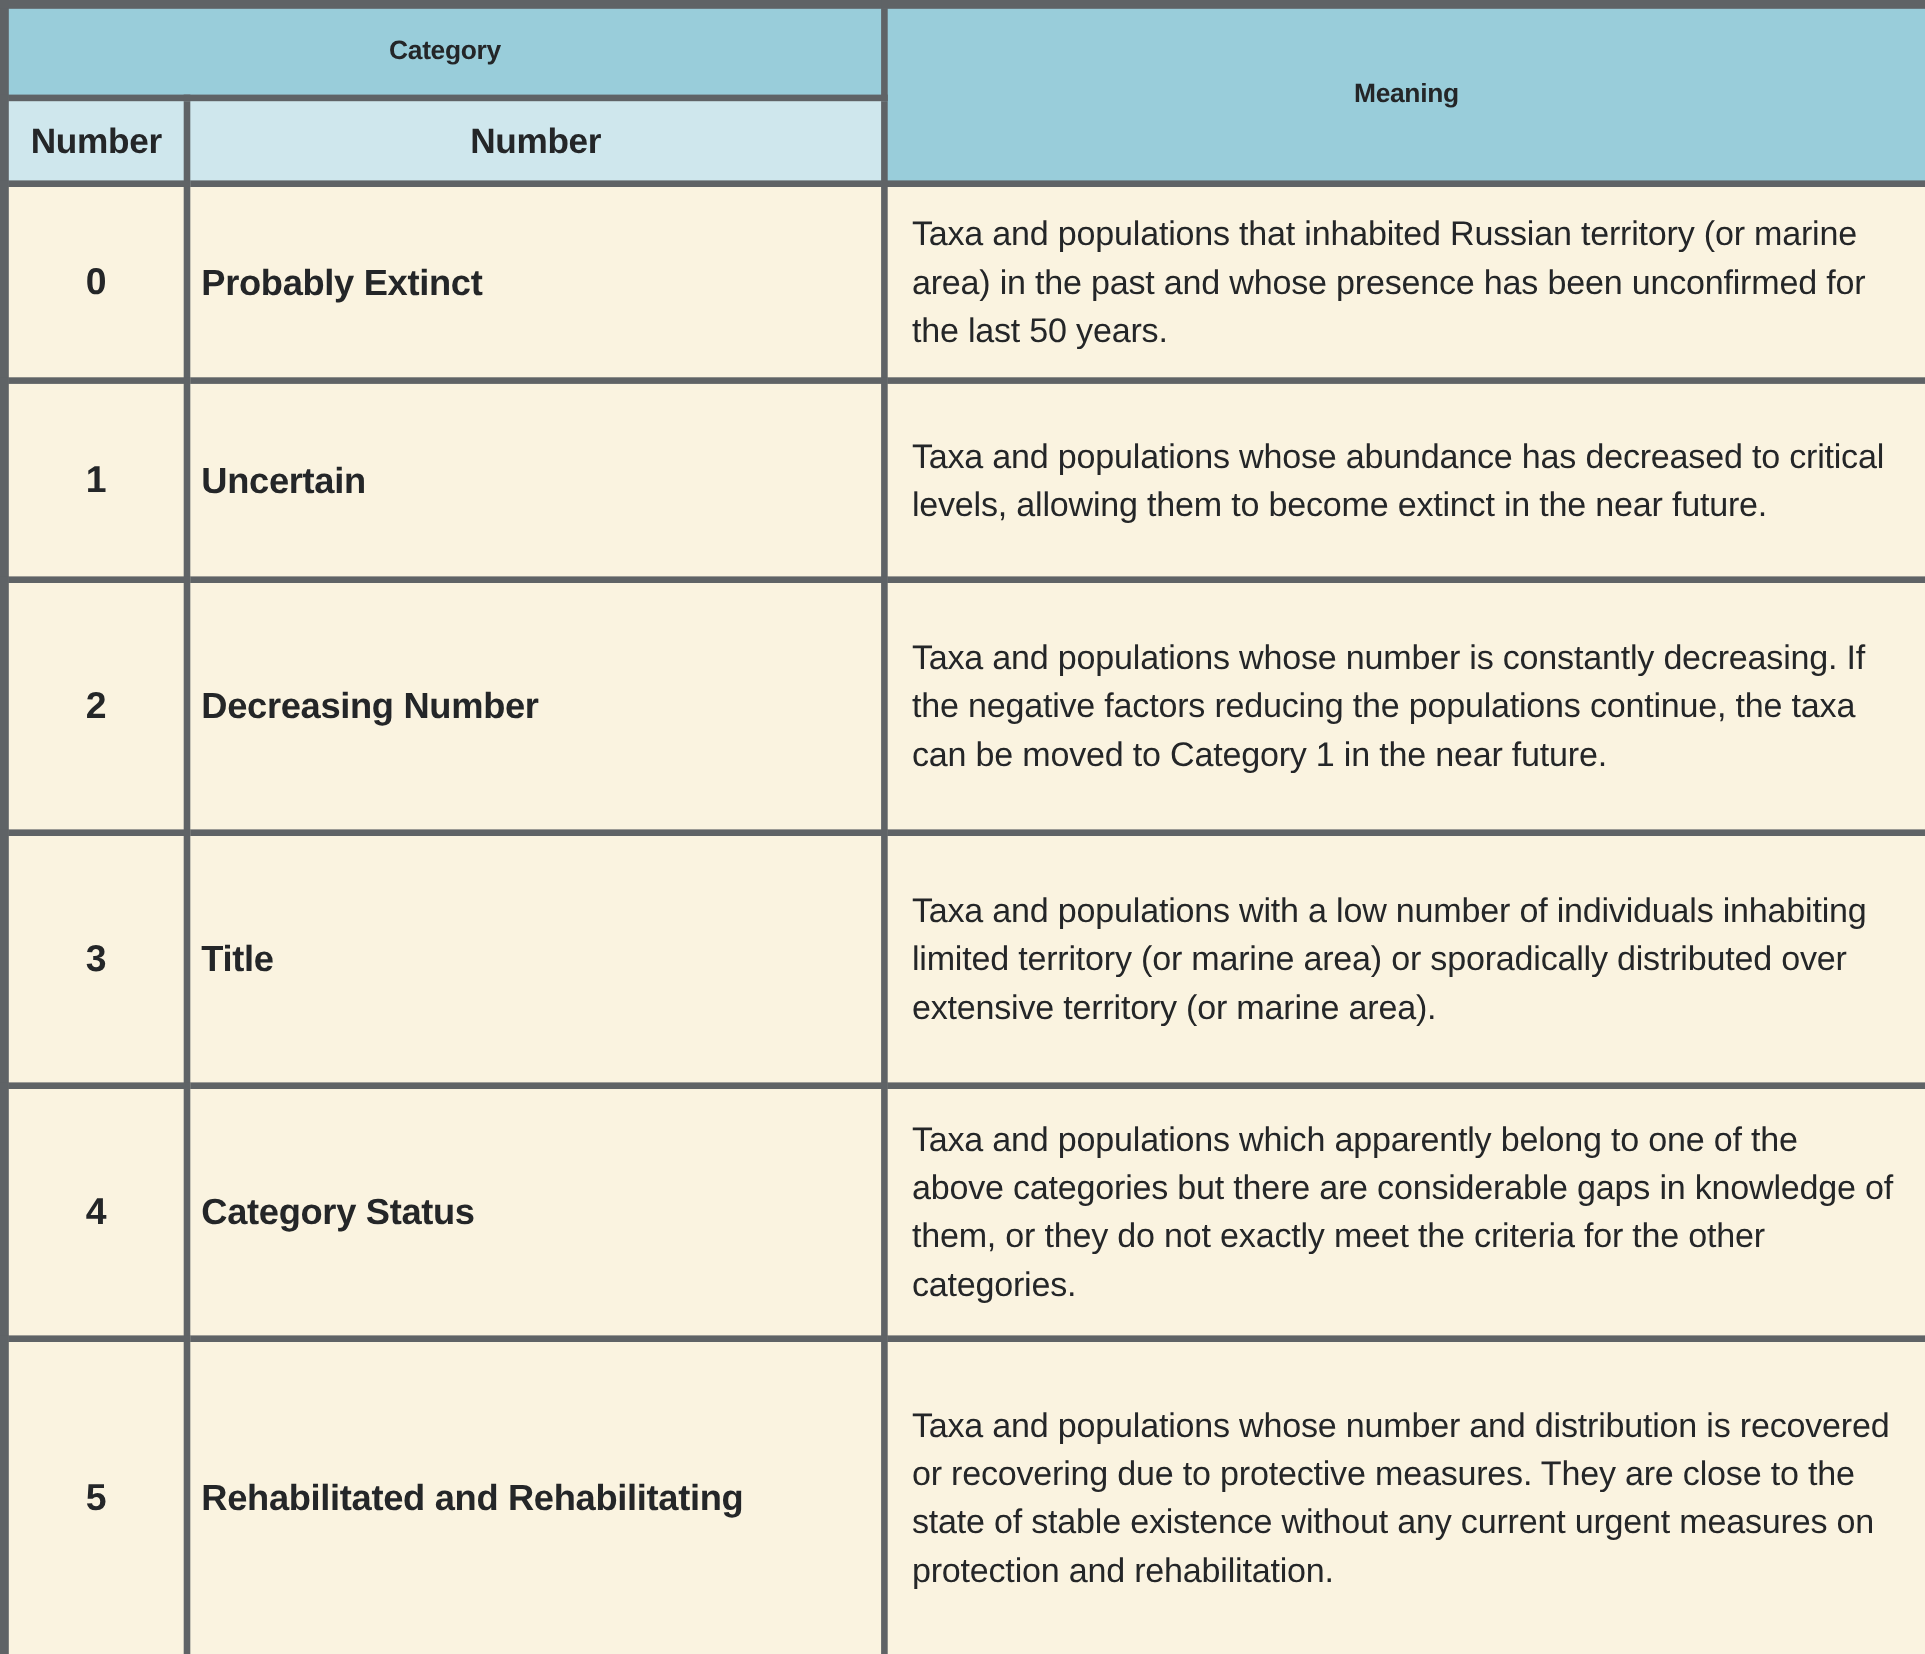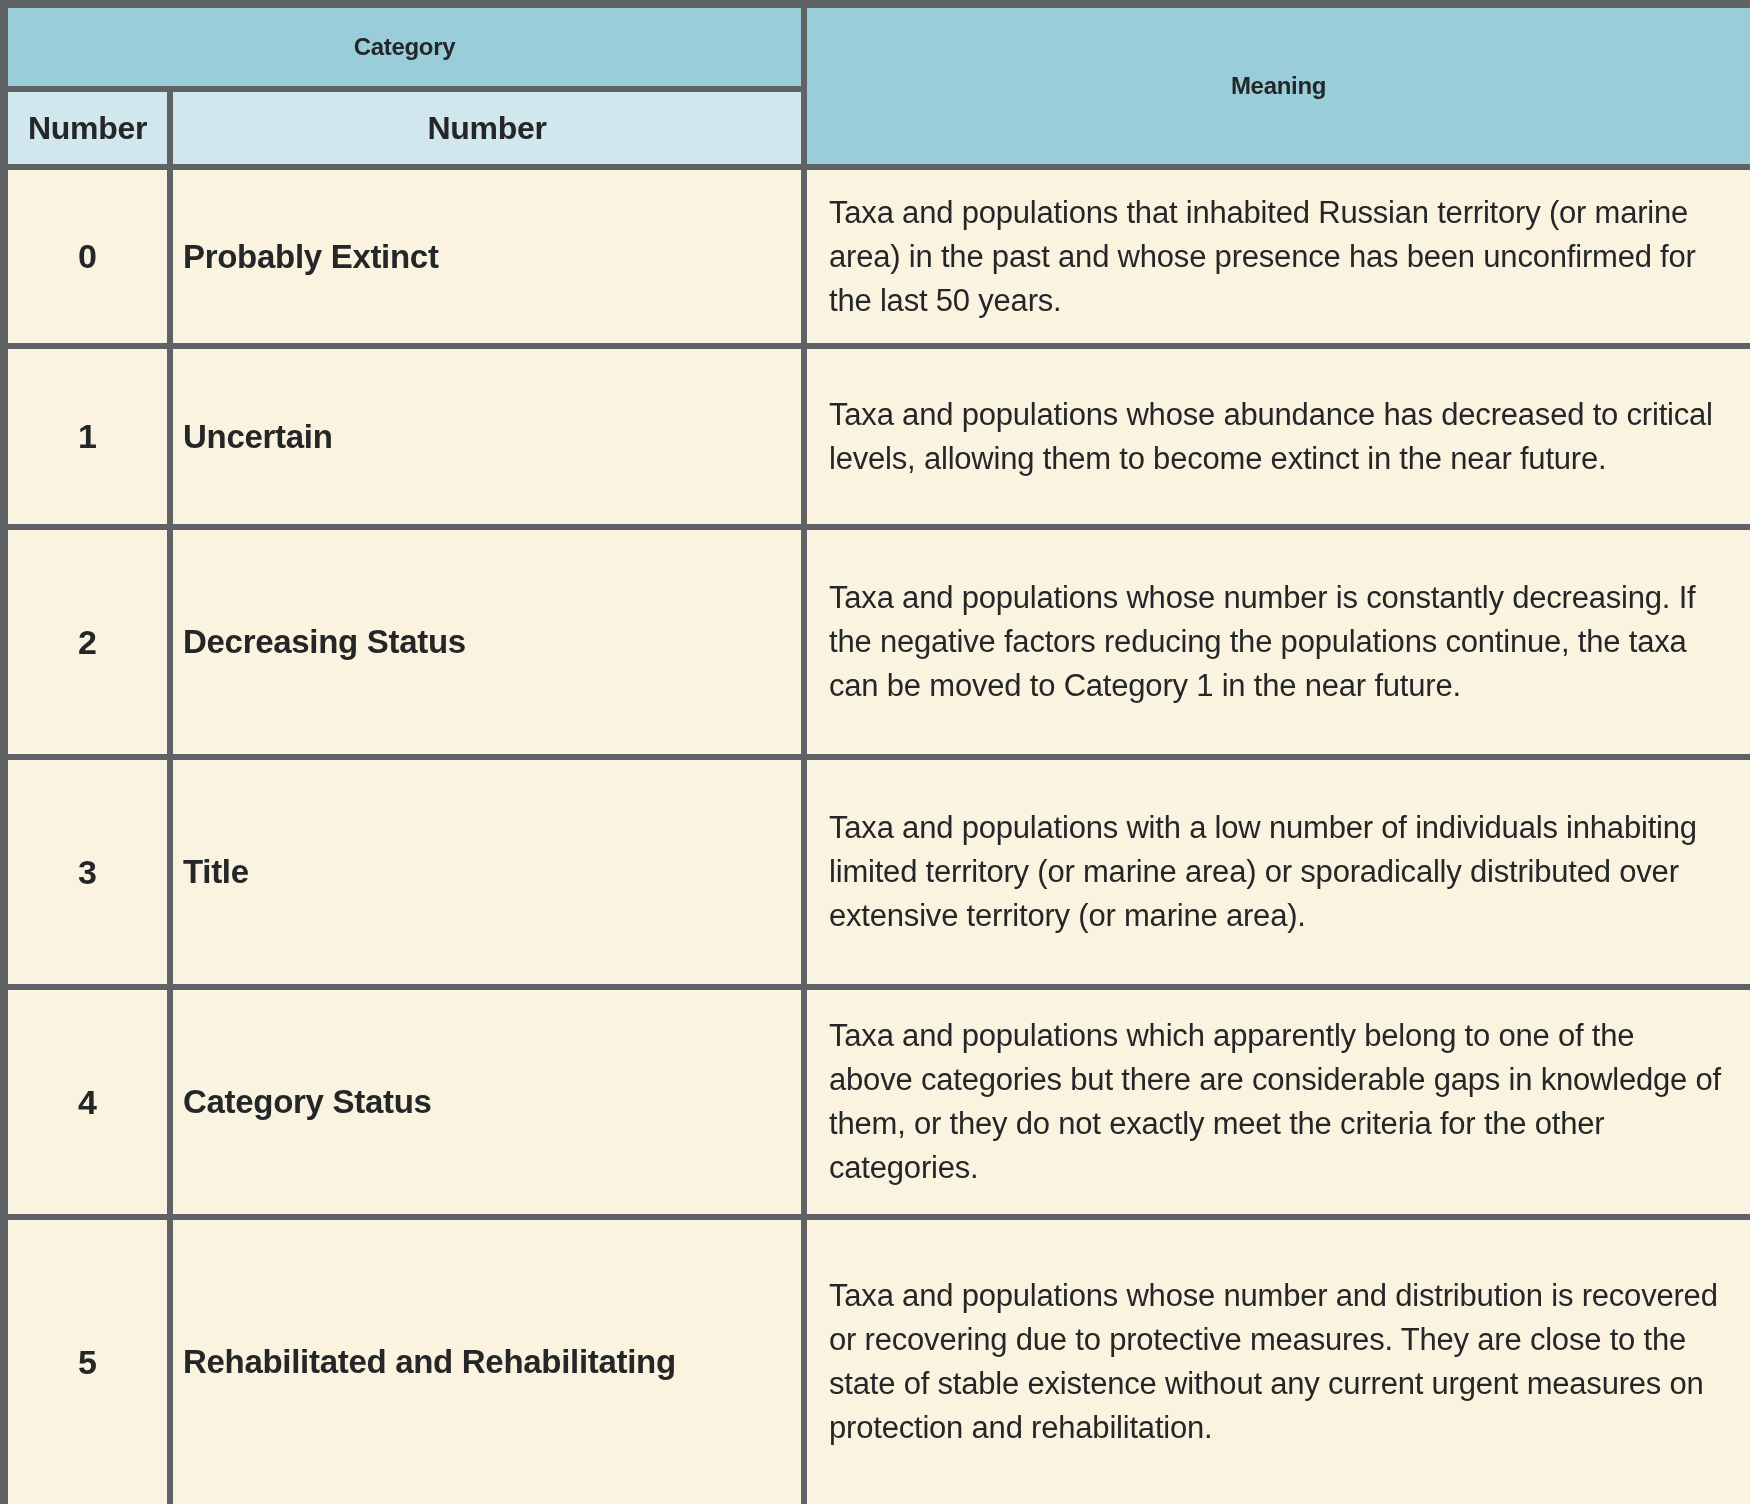--- a/index.html
+++ b/index.html
@@ -100,21 +100,21 @@
     <td class="title-cell">Probably Extinct</td>
     <td class="meaning-cell">Taxa and populations that inhabited Russian territory (or marine area) in the past and whose presence has been unconfirmed for the last 50 years.</td>
   </tr>
         <tr>
     <td class="idx-cell">1</td>
     <td class="title-cell">Uncertain</td>
     <td class="meaning-cell">Taxa and populations whose abundance has decreased to critical levels, allowing them to become extinct in the near future.</td>
   </tr>
         <tr>
     <td class="idx-cell">2</td>
-    <td class="title-cell">Decreasing Status</td>
+    <td class="title-cell">Decreasing Number</td>
     <td class="meaning-cell">Taxa and populations whose number is constantly decreasing. If the negative factors reducing the populations continue, the taxa can be moved to Category 1 in the near future.</td>
   </tr>
         <tr>
     <td class="idx-cell">3</td>
     <td class="title-cell">Title</td>
     <td class="meaning-cell">Taxa and populations with a low number of individuals inhabiting limited territory (or marine area) or sporadically distributed over extensive territory (or marine area).</td>
   </tr>
         <tr>
     <td class="idx-cell">4</td>
     <td class="title-cell">Category Status</td>

